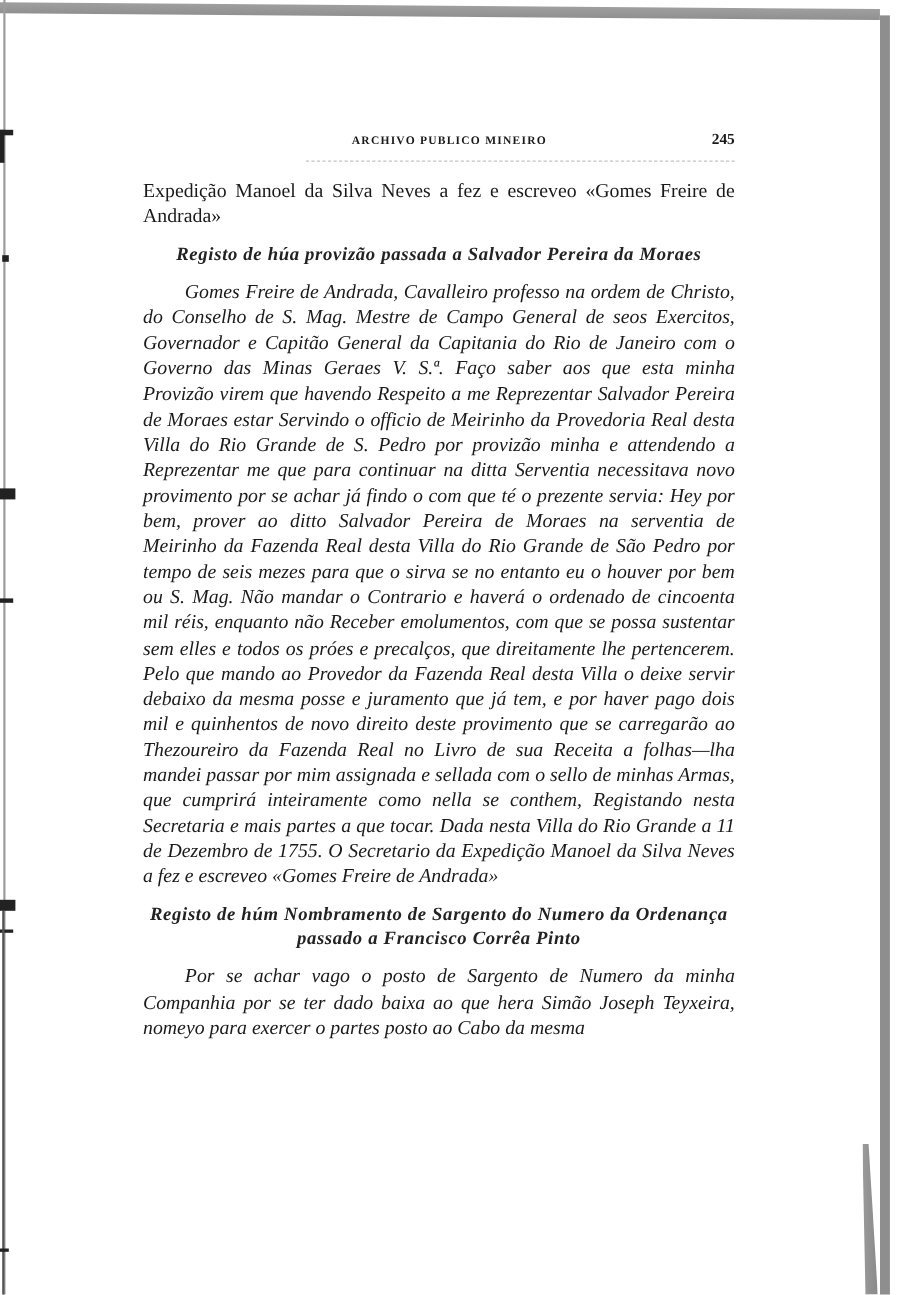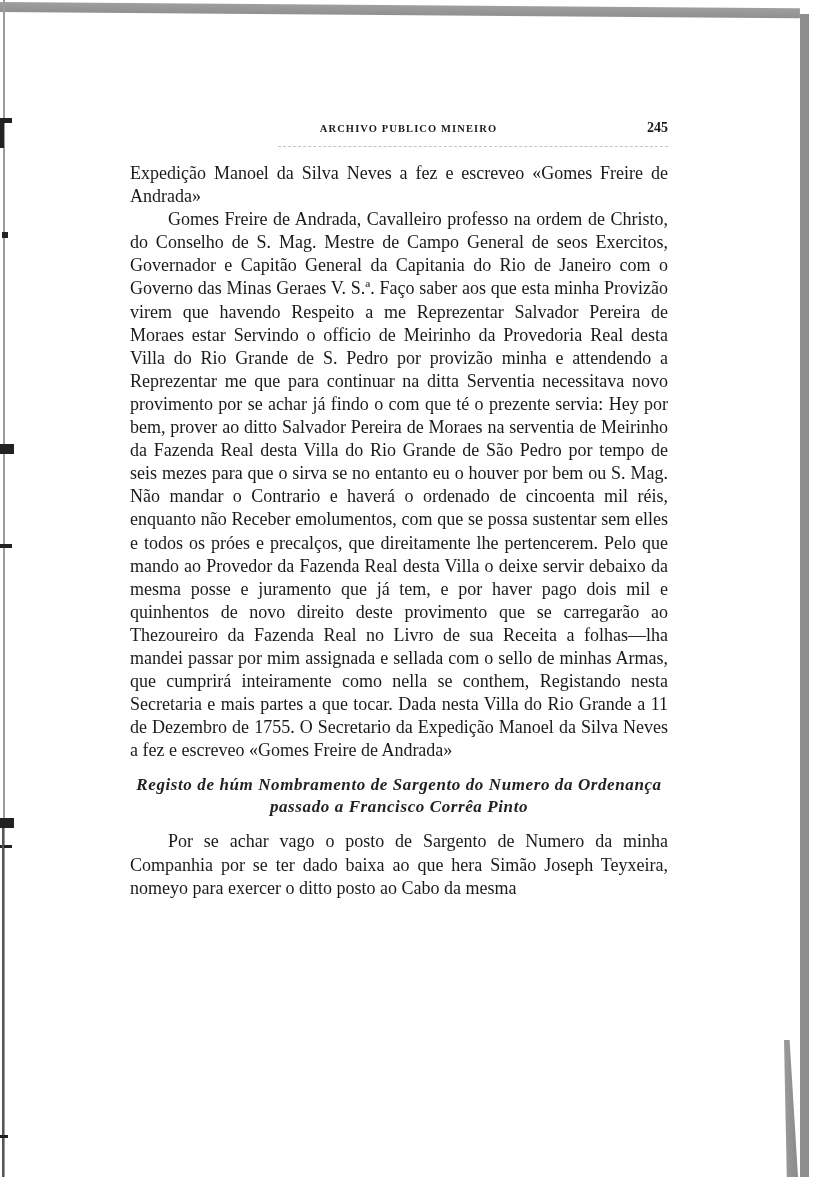--- a/index.html
+++ b/index.html
@@ -93,20 +93,21 @@
       font-weight: bold;
       font-size: 17px;
       line-height: 22px;
       text-align: center;
       letter-spacing: 0.6px;
       margin: 12px 0 12px 0;
       color: #222;
     }
     .indent {
       text-indent: 38px;
+      font-style: italic;
     }
   </style>
 </head>
 <body>
 
 <div class="scan-top"></div>
 <div class="scan-right"></div>
 <div class="scan-right-tail"></div>
 <div class="scan-left"></div>
 <div class="scan-mark" style="left:0;top:118px;width:12px;height:5px;"></div>
@@ -121,17 +122,18 @@
 
 <div class="page">
   <div class="running-head">
     <span class="running-title">ARCHIVO PUBLICO MINEIRO</span>
     <span class="page-number">245</span>
   </div>
   <div class="head-rule"></div>
 
   <p class="body-text p-first">Expedição Manoel da Silva Neves a fez e escreveo «Gomes Freire de Andrada»</p>
 
+  <div class="heading">Registo de húa provizão passada a Salvador Pereira da Moraes</div>
   <p class="body-text indent">Gomes Freire de Andrada, Cavalleiro professo na ordem de Christo, do Conselho de S. Mag. Mestre de Campo General de seos Exercitos, Governador e Capitão General da Capitania do Rio de Janeiro com o Governo das Minas Geraes V. S.ª. Faço saber aos que esta minha Provizão virem que havendo Respeito a me Reprezentar Salvador Pereira de Moraes estar Servindo o officio de Meirinho da Provedoria Real desta Villa do Rio Grande de S. Pedro por provizão minha e attendendo a Reprezentar me que para continuar na ditta Serventia necessitava novo provimento por se achar já findo o com que té o prezente servia: Hey por bem, prover ao ditto Salvador Pereira de Moraes na serventia de Meirinho da Fazenda Real desta Villa do Rio Grande de São Pedro por tempo de seis mezes para que o sirva se no entanto eu o houver por bem ou S. Mag. Não mandar o Contrario e haverá o ordenado de cincoenta mil réis, enquanto não Receber emolumentos, com que se possa sustentar sem elles e todos os próes e precalços, que direitamente lhe pertencerem. Pelo que mando ao Provedor da Fazenda Real desta Villa o deixe servir debaixo da mesma posse e juramento que já tem, e por haver pago dois mil e quinhentos de novo direito deste provimento que se carregarão ao Thezoureiro da Fazenda Real no Livro de sua Receita a folhas—lha mandei passar por mim assignada e sellada com o sello de minhas Armas, que cumprirá inteiramente como nella se conthem, Registando nesta Secretaria e mais partes a que tocar. Dada nesta Villa do Rio Grande a 11 de Dezembro de 1755. O Secretario da Expedição Manoel da Silva Neves a fez e escreveo «Gomes Freire de Andrada»</p>
 
   <div class="heading">Registo de húm Nombramento de Sargento do Numero da Ordenança passado a Francisco Corrêa Pinto</div>
-  <p class="body-text indent">Por se achar vago o posto de Sargento de Numero da minha Companhia por se ter dado baixa ao que hera Simão Joseph Teyxeira, nomeyo para exercer o ditto posto ao Cabo da mesma</p>
+  <p class="body-text indent">Por se achar vago o posto de Sargento de Numero da minha Companhia por se ter dado baixa ao que hera Simão Joseph Teyxeira, nomeyo para exercer o partes posto ao Cabo da mesma</p>
 </div>
 
 </body></html>

